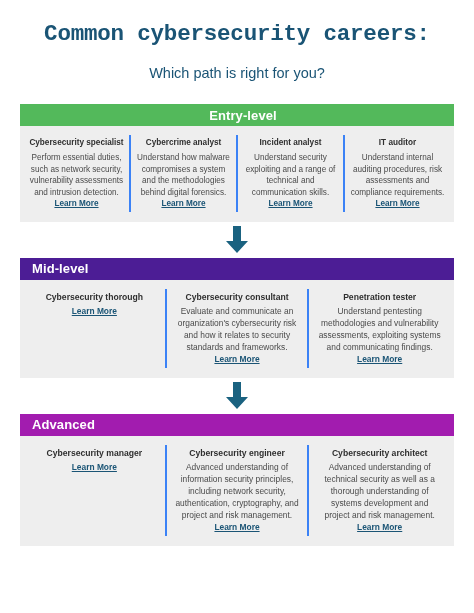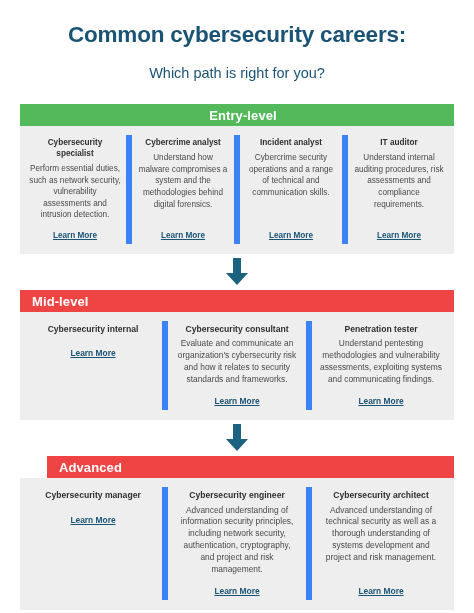--- a/index.html
+++ b/index.html
@@ -22,21 +22,21 @@
     padding: 0 20px;
     position: relative;
   }
 
   
   .header {
     text-align: center;
     padding-top: 22px;
   }
   .title {
-    font-family: Liberation Sans, sans-serif;
+    font-family: Liberation Mono, monospace;
     font-size: 22.5px;
     font-weight: bold;
     color: #1a5475;
     letter-spacing: -0.2px;
     line-height: 1.15;
     margin: 0;
   }
   .subtitle {
     font-size: 14.5px;
     font-weight: normal;
@@ -56,38 +56,38 @@
     padding-left: 12px;
     box-sizing: border-box;
   }
   .section-header .label {
     color: #ffffff;
     font-size: 13px;
     font-weight: bold;
     letter-spacing: 0.1px;
   }
   .sec-entry  .section-header { background: #53b95b; justify-content: center; }
-  .sec-mid    .section-header { background: #ef4444; }
+  .sec-mid    .section-header { background: #4c1d95; }
   .sec-adv    .section-header { background: #a3338f; }
-  .sec-adv    .section-header { background: #ef4444; margin-left: 27px; }
+  .sec-adv    .section-header { background: #a21caf; }
 
   .cards {
     background: #eeeeee;
     display: flex;
     padding: 9px 4px 10px 4px;
     box-sizing: border-box;
   }
   .card {
     flex: 1 1 0;
     padding: 3px 8px 4px 8px;
     box-sizing: border-box;
     text-align: center;
     display: flex;
     flex-direction: column;
-    border-right: 6px solid #3b82f6;
+    border-right: 2px solid #3b82f6;
   }
   .card:last-child { border-right: none; }
 
   .card-title {
     font-size: 8.6px;
     font-weight: bold;
     color: #2f2f2f;
     line-height: 1.32;
     margin-bottom: 3px;
   }
@@ -96,21 +96,20 @@
     color: #4a4a4a;
     line-height: 1.42;
     flex: 1 1 auto;
     white-space: pre-line;
   }
   .card-link {
     font-size: 8.4px;
     font-weight: bold;
     color: #1a5475;
     text-decoration: underline;
-    margin-top: 10px;
     display: inline-block;
     cursor: pointer;
   }
 
   
   .sec-entry .card-title,
   .sec-entry .card-desc,
   .sec-entry .card-link { font-size: 8.2px; }
   .sec-entry .card { padding: 3px 5px 4px 5px; }
 
@@ -148,21 +147,21 @@
         <div class="card-desc">Perform essential duties, such as network security, vulnerability assessments and intrusion detection.</div>
         <a class="card-link">Learn More</a>
       </div>
       <div class="card">
         <div class="card-title">Cybercrime analyst</div>
         <div class="card-desc">Understand how malware compromises a system and the methodologies behind digital forensics.</div>
         <a class="card-link">Learn More</a>
       </div>
       <div class="card">
         <div class="card-title">Incident analyst</div>
-        <div class="card-desc">Cybercrime security operations and a range of technical and communication skills.</div>
+        <div class="card-desc">Understand security exploiting and a range of technical and communication skills.</div>
         <a class="card-link">Learn More</a>
       </div>
       <div class="card">
         <div class="card-title">IT auditor</div>
         <div class="card-desc">Understand internal auditing procedures, risk assessments and compliance requirements.</div>
         <a class="card-link">Learn More</a>
       </div>
     </div>
   </div>
 
@@ -171,21 +170,21 @@
       <path d="M9 0 H17 V15 H24 L13 27 L2 15 H9 Z" fill="#1a6280"></path>
     </svg>
   </div>
 
   <div class="section sec-mid">
     <div class="section-header">
       <span class="label">Mid-level</span>
     </div>
     <div class="cards">
       <div class="card">
-        <div class="card-title">Cybersecurity internal</div>
+        <div class="card-title">Cybersecurity thorough</div>
         <a class="card-link">Learn More</a>
       </div>
       <div class="card">
         <div class="card-title">Cybersecurity consultant</div>
         <div class="card-desc">Evaluate and communicate an organization's cybersecurity risk and how it relates to security standards and frameworks.</div>
         <a class="card-link">Learn More</a>
       </div>
       <div class="card">
         <div class="card-title">Penetration tester</div>
         <div class="card-desc">Understand pentesting methodologies and vulnerability assessments, exploiting systems and communicating findings.</div>

